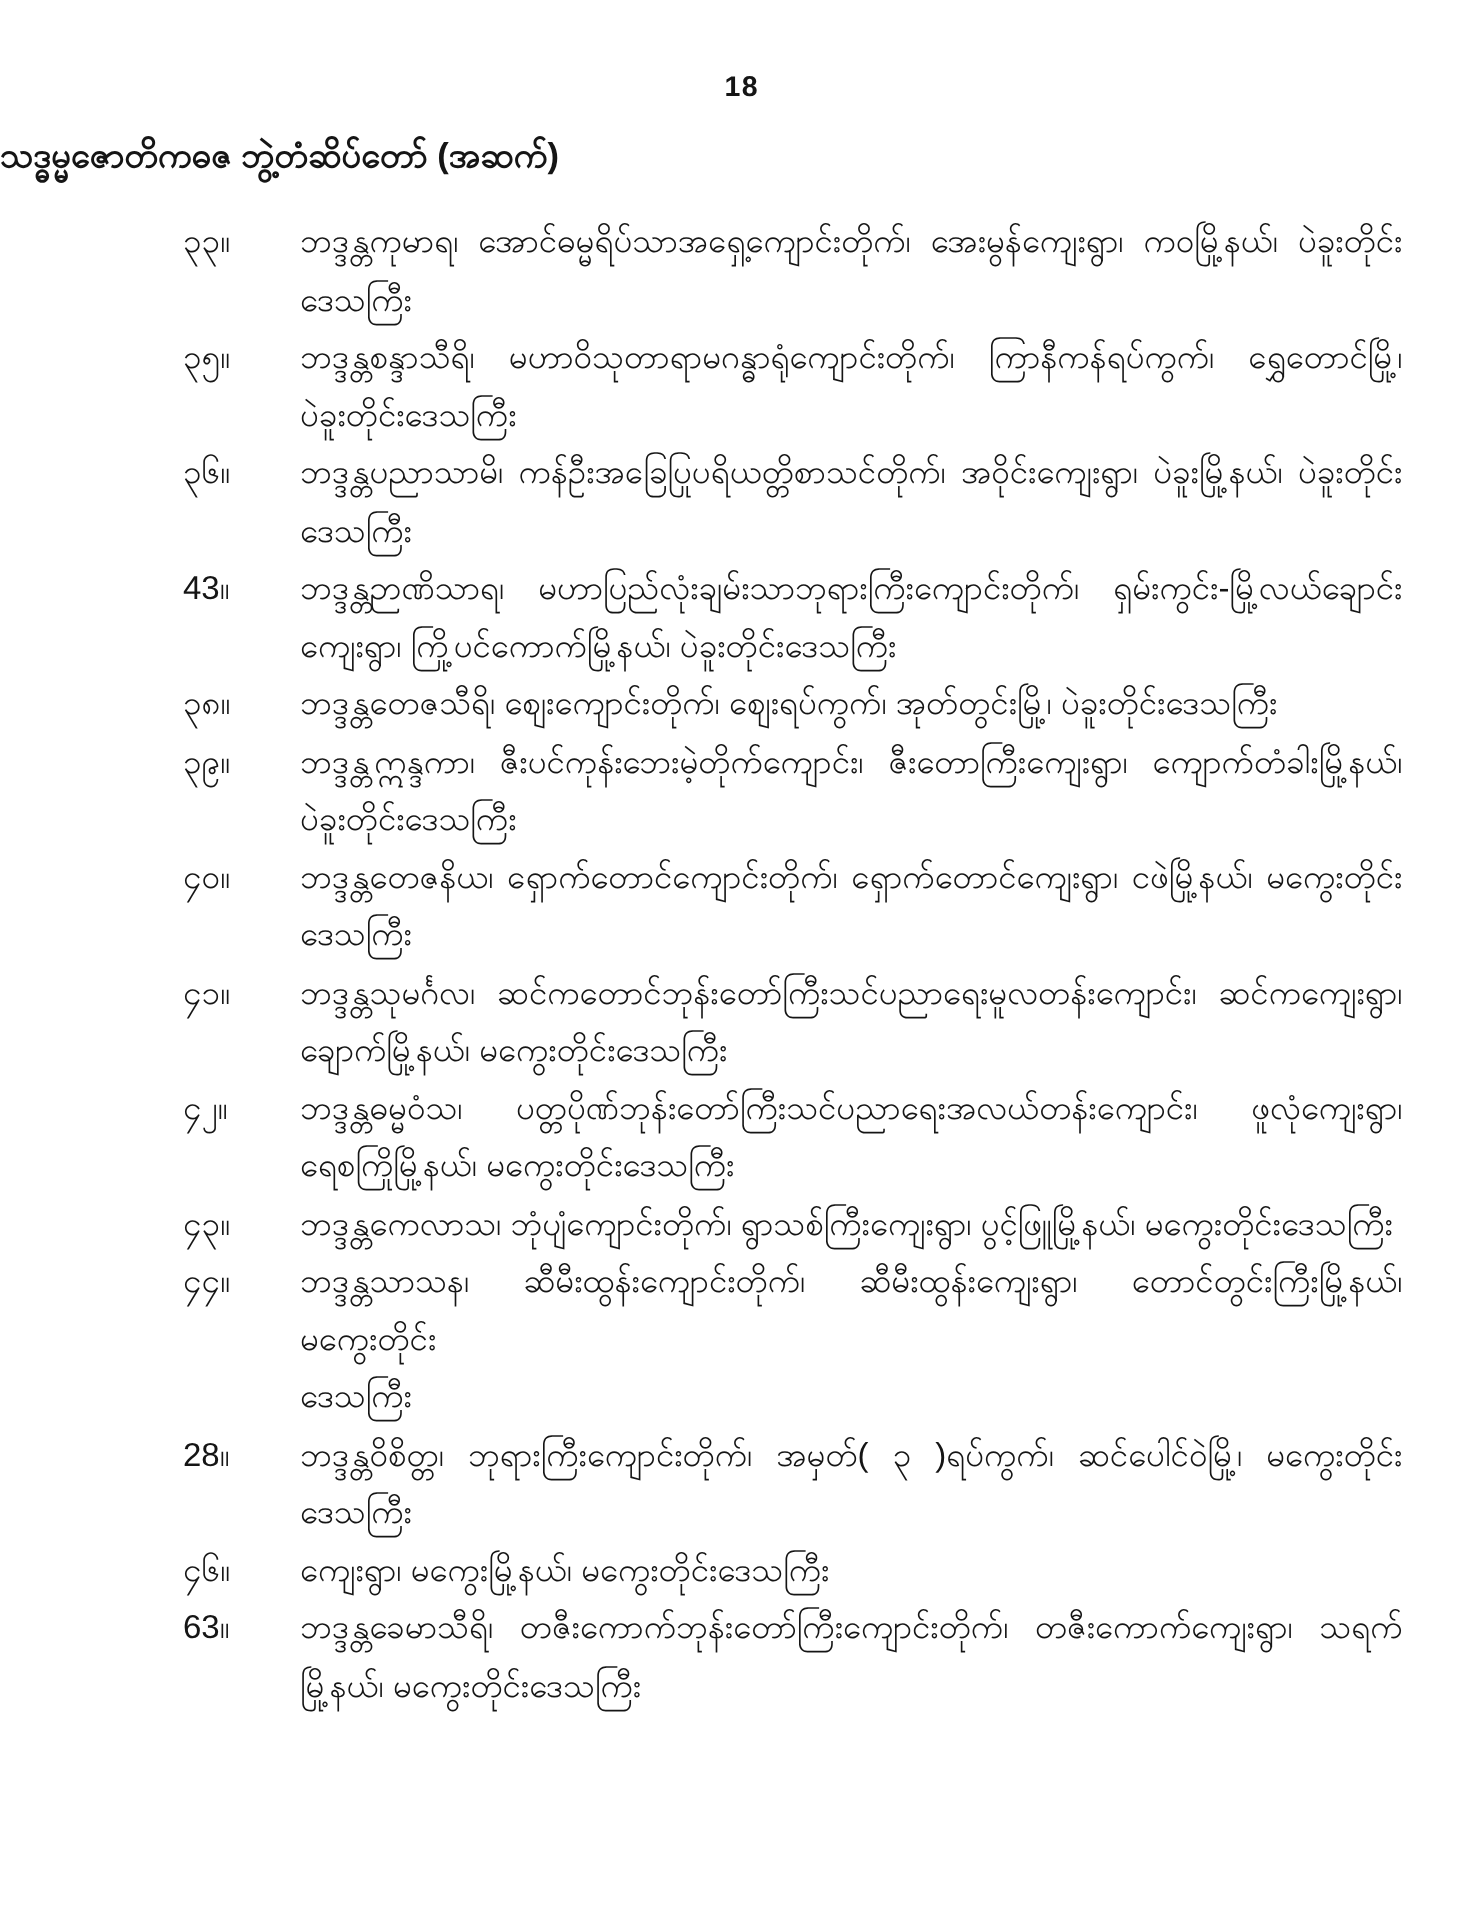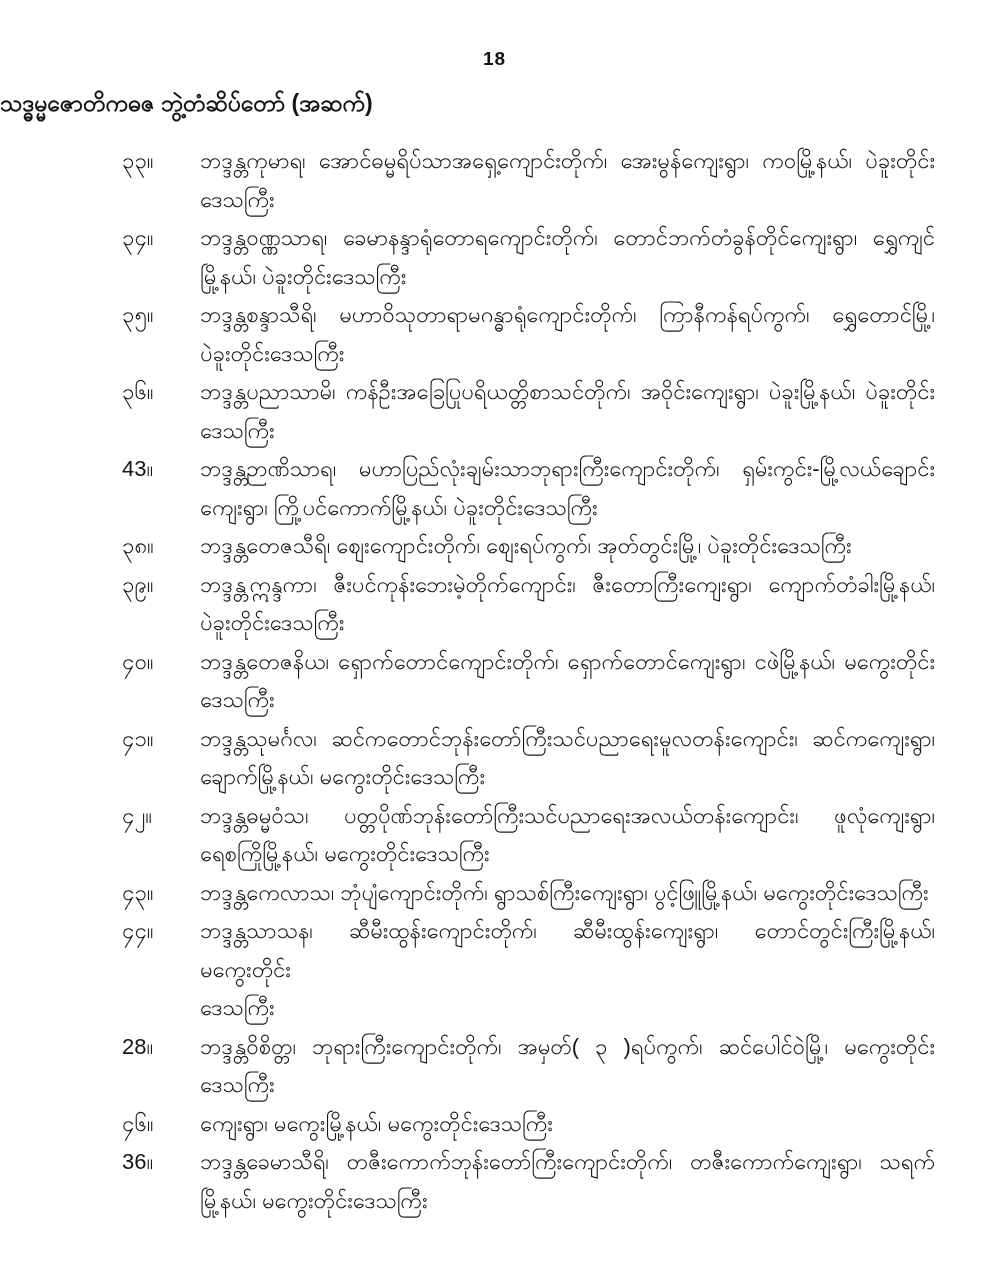--- a/index.html
+++ b/index.html
@@ -78,27 +78,20 @@
 
   <ol class="entry-list" id="entry-list">
   <li class="entry">
     <span class="num">၃၃။</span>
     <div class="txt">
           <div class="line fill">ဘဒ္ဒန္တကုမာရ၊ အောင်ဓမ္မရိပ်သာအရှေ့ကျောင်းတိုက်၊ အေးမွန်ကျေးရွာ၊ ကဝမြို့နယ်၊ ပဲခူးတိုင်း</div>
           <div class="line">ဒေသကြီး</div>
         </div>
   </li>
 
-  <li class="entry">
-    <span class="num">၃၄။</span>
-    <div class="txt">
-          <div class="line fill">ဘဒ္ဒန္တဝဏ္ဏသာရ၊ ခေမာနန္ဒာရုံတောရကျောင်းတိုက်၊ တောင်ဘက်တံခွန်တိုင်ကျေးရွာ၊ ရွှေကျင်</div>
-          <div class="line">မြို့နယ်၊ ပဲခူးတိုင်းဒေသကြီး</div>
-        </div>
-  </li>
 
   <li class="entry">
     <span class="num">၃၅။</span>
     <div class="txt">
           <div class="line fill">ဘဒ္ဒန္တစန္ဒာသီရိ၊ မဟာဝိသုတာရာမဂန္ဓာရုံကျောင်းတိုက်၊ ကြာနီကန်ရပ်ကွက်၊ ရွှေတောင်မြို့၊</div>
           <div class="line">ပဲခူးတိုင်းဒေသကြီး</div>
         </div>
   </li>
 
   <li class="entry">
@@ -180,20 +173,20 @@
   </li>
 
   <li class="entry">
     <span class="num">၄၆။</span>
     <div class="txt">
           <div class="line">ကျေးရွာ၊ မကွေးမြို့နယ်၊ မကွေးတိုင်းဒေသကြီး</div>
         </div>
   </li>
 
   <li class="entry">
-    <span class="num">36။</span>
+    <span class="num">63။</span>
     <div class="txt">
           <div class="line fill">ဘဒ္ဒန္တခေမာသီရိ၊ တဇီးကောက်ဘုန်းတော်ကြီးကျောင်းတိုက်၊ တဇီးကောက်ကျေးရွာ၊ သရက်</div>
           <div class="line">မြို့နယ်၊ မကွေးတိုင်းဒေသကြီး</div>
         </div>
   </li>
 </ol>
 </main>
 
 </body></html>

